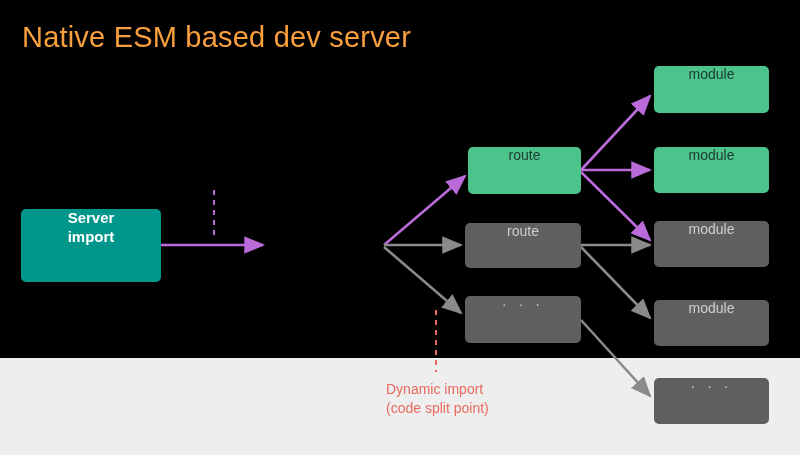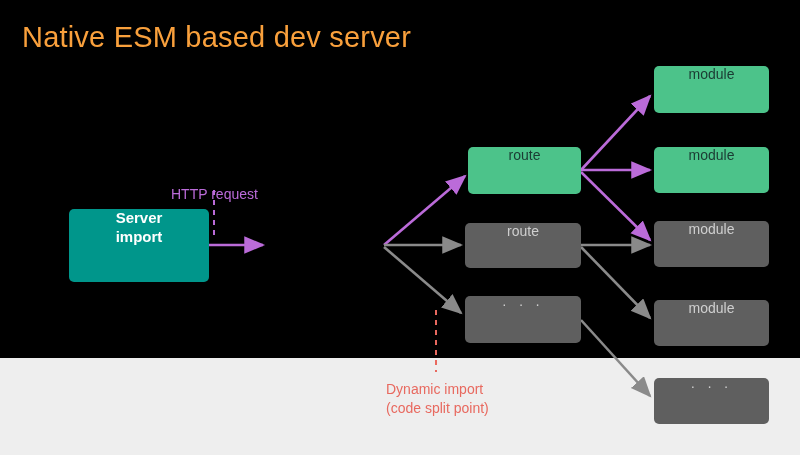--- a/index.html
+++ b/index.html
@@ -43,21 +43,20 @@
     justify-content: center;
     text-align: center;
     line-height: 1.25;
     box-sizing: border-box;
   }
   .node-teal {
     background: #00968b;
     color: #ffffff;
     font-weight: bold;
     font-size: 15px;
-    margin-left: 48px;
   }
   .node-lime {
     background: #c5e884;
     color: #14322e;
     font-size: 15px;
   }
   .node-green {
     background: #4cc38a;
     color: #1b3b33;
     font-size: 14px;
@@ -159,22 +158,19 @@
   </div>
 
   <div class="node node-gray" style="left:654px; top:300px; width:115px; height:46px;">
     <span>module</span>
   </div>
 
   <div class="node node-gray" style="left:654px; top:378px; width:115px; height:46px;">
     <span class="dots">· · ·</span>
   </div>
 
-  <div class="annot annot-purple" style="left:171px; top:166px;">
-    <span>HTTP request</span>
-  </div>
 
   <div class="annot annot-red" style="left:386px; top:361px;">
     <span>Dynamic import
 (code split point)</span>
   </div>
 
 </div>
 
 </body></html>

